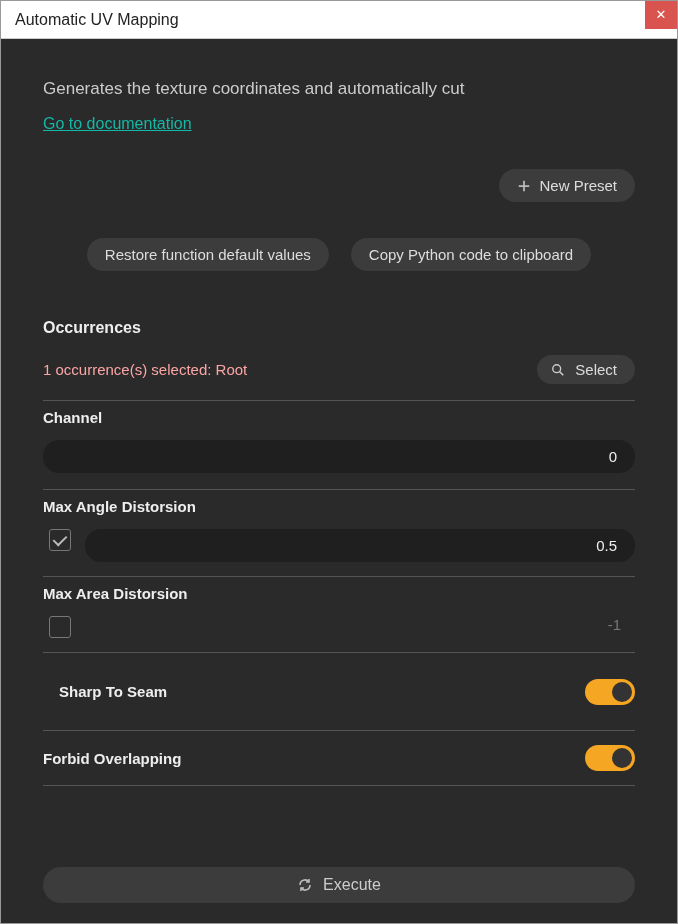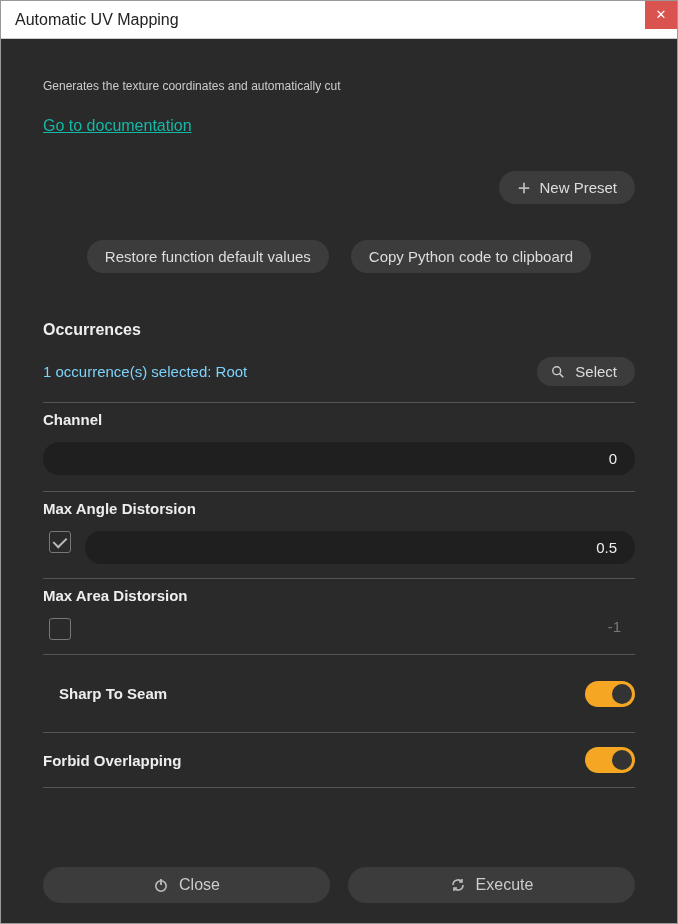--- a/index.html
+++ b/index.html
@@ -48,22 +48,22 @@
       background: #2a2a2a;
       padding: 40px 42px 20px 42px;
       display: flex;
       flex-direction: column;
       color: #ddd;
       font-size: 15px;
       overflow: hidden;
     }
     .desc {
       color: #ccc;
-      font-size: 12px;
-      margin-bottom: 24px;
+      font-size: 17px;
+      margin-bottom: 16px;
     }
     .doclink {
       color: #14b8a6;
       text-decoration: underline;
       font-size: 16px;
       cursor: pointer;
       display: inline-block;
       margin-bottom: 36px;
     }
     .row-right { display: flex; justify-content: flex-end; margin-bottom: 36px; }
@@ -86,21 +86,21 @@
       color: #eee;
       font-size: 16px;
       margin-bottom: 18px;
     }
     .occ-row {
       display: flex;
       align-items: center;
       justify-content: space-between;
       margin-bottom: 16px;
     }
-    .occ-text { color: #7dd3fc; }
+    .occ-text { color: #fca5a5; }
     .select-btn {
       background: #3c3c3c;
       color: #ddd;
       border: none;
       border-radius: 16px;
       padding: 6px 18px 6px 14px;
       font-size: 15px;
       cursor: pointer;
       display: inline-flex;
       align-items: center;
@@ -289,27 +289,20 @@
 
     <div class="toggle-row">
       <span class="field-label" style="margin:0">Forbid Overlapping</span>
       <div class="toggle"></div>
     </div>
     <hr class="spacer-hr">
 
     <div class="footer">
       <button class="footer-btn">
         <svg viewBox="0 0 16 16">
-            <circle cx="8" cy="9" r="5.2" fill="none" stroke="#bbb" stroke-width="1.6"></circle>
-            <line x1="8" y1="2" x2="8" y2="8" stroke="#bbb" stroke-width="1.8"></line>
-          </svg>
-        <span>Close</span>
-      </button>
-      <button class="footer-btn">
-        <svg viewBox="0 0 16 16">
             <path d="M3 8a5 5 0 0 1 9-3M13 8a5 5 0 0 1-9 3" fill="none" stroke="#bbb" stroke-width="1.6"></path>
             <path d="M12 2v3h-3M4 14v-3h3" fill="none" stroke="#bbb" stroke-width="1.6"></path>
           </svg>
         <span>Execute</span>
       </button>
     </div>
   </div>
 </div>
 
 </body></html>

